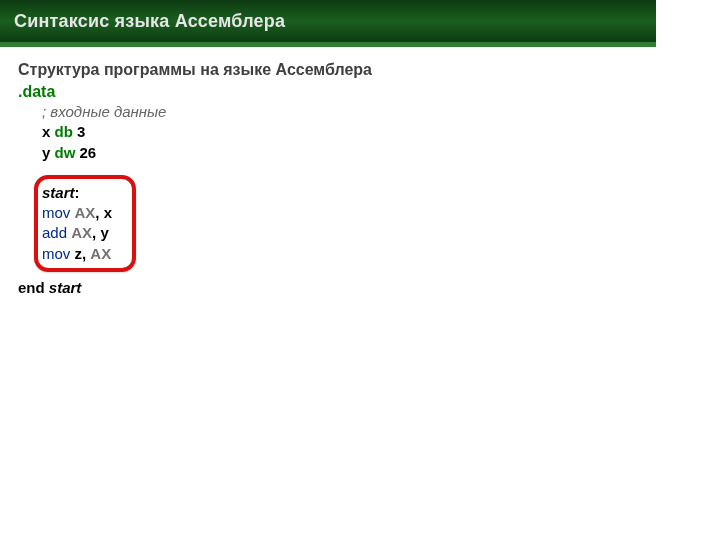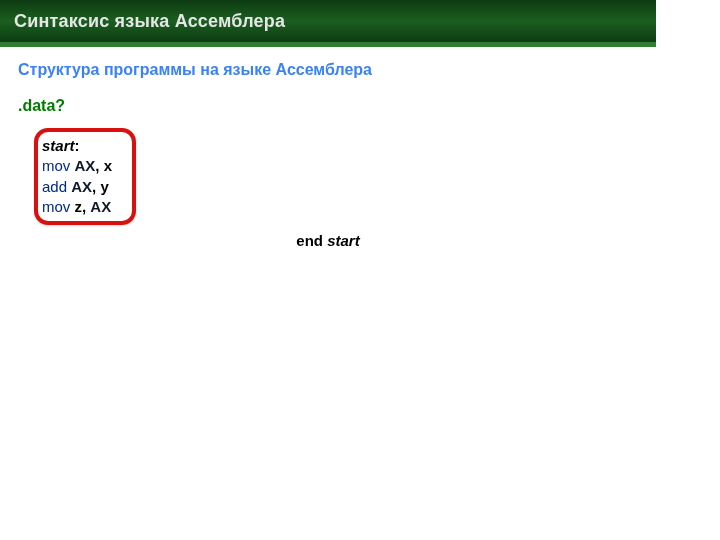--- a/index.html
+++ b/index.html
@@ -24,63 +24,76 @@
     color: #e6e6e6;
     font-weight: bold;
     font-size: 18px;
     letter-spacing: 0.2px;
   }
   .body {
     padding: 14px 18px;
     font-size: 15px;
     line-height: 1.35;
   }
-  .subtitle { font-weight: bold; color: #3b82f6; font-size: 16px; }
+  .subtitle { font-weight: bold; color: #404040; font-size: 16px; }
   .block { margin-bottom: 14px; font-family: Verdana, Arial, sans-serif; }
   .section-head { font-weight: bold; color: #007c00; font-size: 16px; }
   .indent { padding-left: 24px; }
   .comment { font-style: italic; color: #666; }
   .kw-d { color: #007c00; font-weight: bold; }      
   .kw-ins { color: #002a8a; font-weight: normal; }    
-  .kw-reg { color: #0f172a; font-weight: bold; margin-top: 9px; }    
+  .kw-reg { color: #737373; font-weight: bold; margin-top: 9px; }    
   .plain-b { font-weight: bold; color: #000; }
   .label-i { font-style: italic; font-weight: bold; color: #000; }
   .code-highlight {
     position: relative;
     display: inline-block;
     margin-top: 6px;
   }
   .redbox {
     position: absolute;
     top: -8px; left: -8px; right: -24px; bottom: -8px;
     border: 4px solid #d81010;
     border-radius: 14px;
     pointer-events: none;
     box-shadow: 0 1px 2px rgba(0,0,0,0.15);
   }
-  .end-line { font-weight: bold; text-align: center; }
+  .end-line { font-weight: bold; }
   .end-kw { color: #000; font-weight: bold; }
   .end-label { font-style: italic; color: #000; font-weight: bold; }
 </style>
 </head>
 <body>
 <div class="slide">
 
   <div class="titlebar">
     <div class="title">Синтаксис языка Ассемблера</div>
   </div>
 
   <div class="body">
     <div class="subtitle">Структура программы на языке Ассемблера</div>
 
     <div class="block">
+      <div class="section-head">.data</div>
+      <div class="indent">
+        <div class="comment">; входные данные</div>
+        <div>
+          <span class="plain-b">x</span>
+          <span class="kw-d">db</span>
+          <span class="plain-b">3</span>
+        </div>
+        <div>
+          <span class="plain-b">y</span>
+          <span class="kw-d">dw</span>
+          <span class="plain-b">26</span>
+        </div>
+      </div>
     </div>
 
     <div class="block">
-      <div class="section-head">.data?</div>
       <div class="indent">
       </div>
     </div>
 
     <div class="block">
       <div class="indent">
         <div class="code-highlight">
           <div>
             <span class="label-i">start</span><span class="plain-b">:</span>
           </div>

